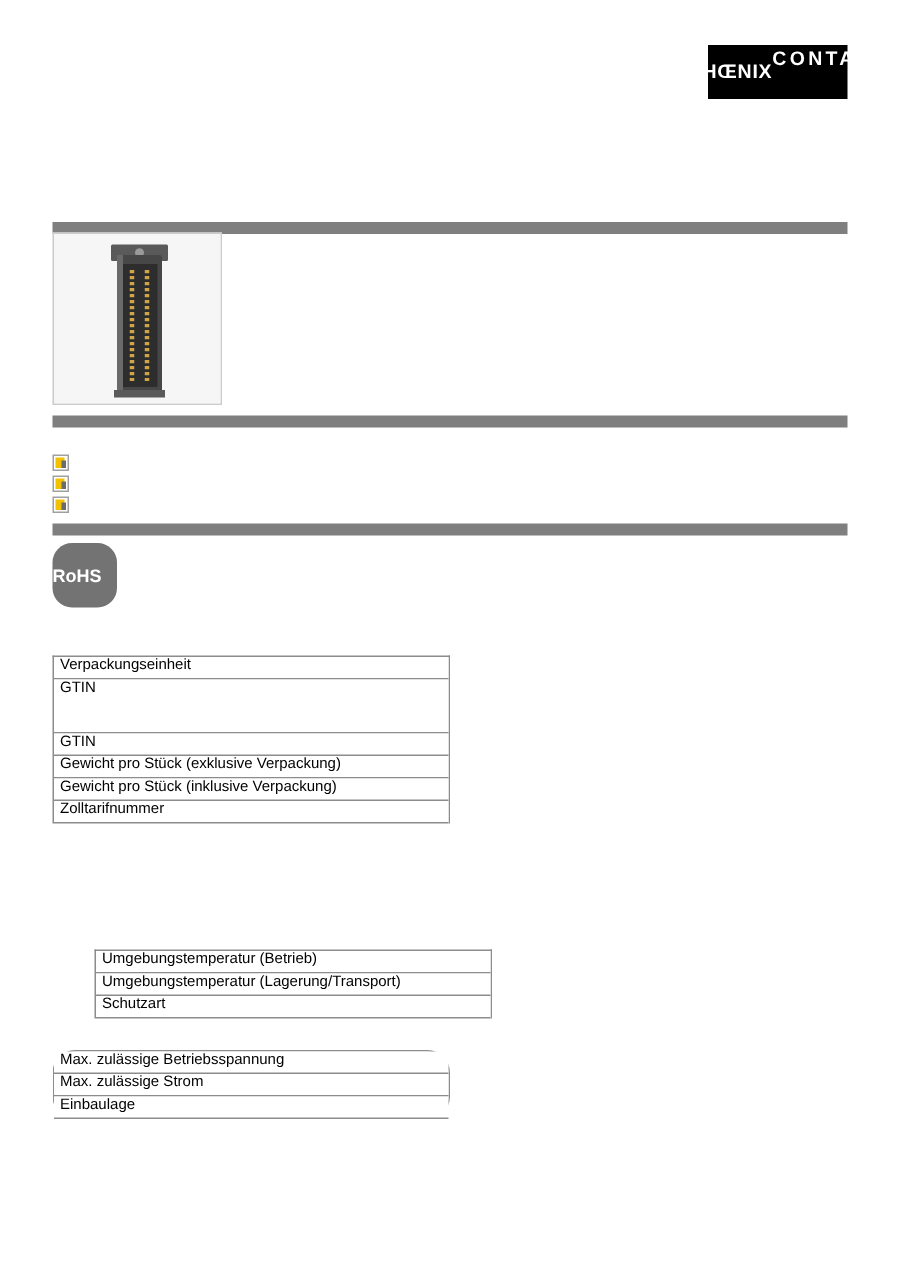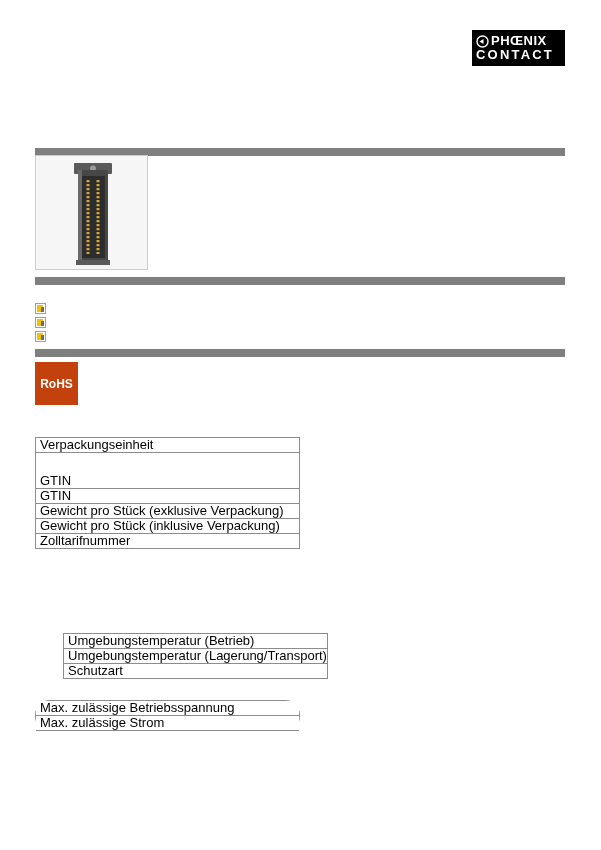--- a/index.html
+++ b/index.html
@@ -21,21 +21,21 @@
     position: absolute;
     left: 472px;
     top: 30px;
     width: 93px;
     height: 36px;
     background: #000000;
     color: #ffffff;
     box-sizing: border-box;
     padding: 2px 4px;
     display: flex;
-    flex-direction: column;
+    flex-direction: row;
     justify-content: center;
   }
   .brand-row1 {
     display: flex;
     align-items: center;
     gap: 2px;
   }
   .brand-row1 .brand-text1 {
     font-weight: bold;
     font-size: 13px;
@@ -110,49 +110,49 @@
     background: #6b6b6b;
   }
 
   
   .rohs-badge {
     position: absolute;
     left: 35px;
     top: 362px;
     width: 43px;
     height: 43px;
-    background: #c2410c;
+    background: #737373;
     color: #ffffff;
     font-weight: bold;
     font-size: 12px;
     display: flex;
     align-items: center;
-    justify-content: center;
+    border-radius: 13px;
   }
 
   
   .dtable {
     position: absolute;
     left: 35px;
     width: 265px;
     border: 1px solid #8c8c8c;
     border-bottom: none;
     box-sizing: border-box;
     background: #ffffff;
   }
   .table-commercial { top: 437px; }
   .table-environment { top: 633px; margin-left: 28px; }
   .table-electrical { top: 700px; border-radius: 15px; }
   .t-row {
     height: 14px;
     border-bottom: 1px solid #8c8c8c;
     display: flex;
-    align-items: flex-end;
+    align-items: flex-start;
     padding-left: 4px;
-    font-size: 13px;
+    font-size: 10px;
     color: #000000;
     background: #ffffff;
     box-sizing: content-box;
   }
   .t-row.tall {
     height: 35px;
   }
 </style>
 </head>
 <body>
@@ -243,15 +243,18 @@
     </div>
   </div>
 
   <div class="dtable table-electrical">
     <div class="t-row">
       <span>Max. zulässige Betriebsspannung</span>
     </div>
     <div class="t-row">
       <span>Max. zulässige Strom</span>
     </div>
+    <div class="t-row">
+      <span>Einbaulage</span>
+    </div>
   </div>
 
 </div>
 
 </body></html>

